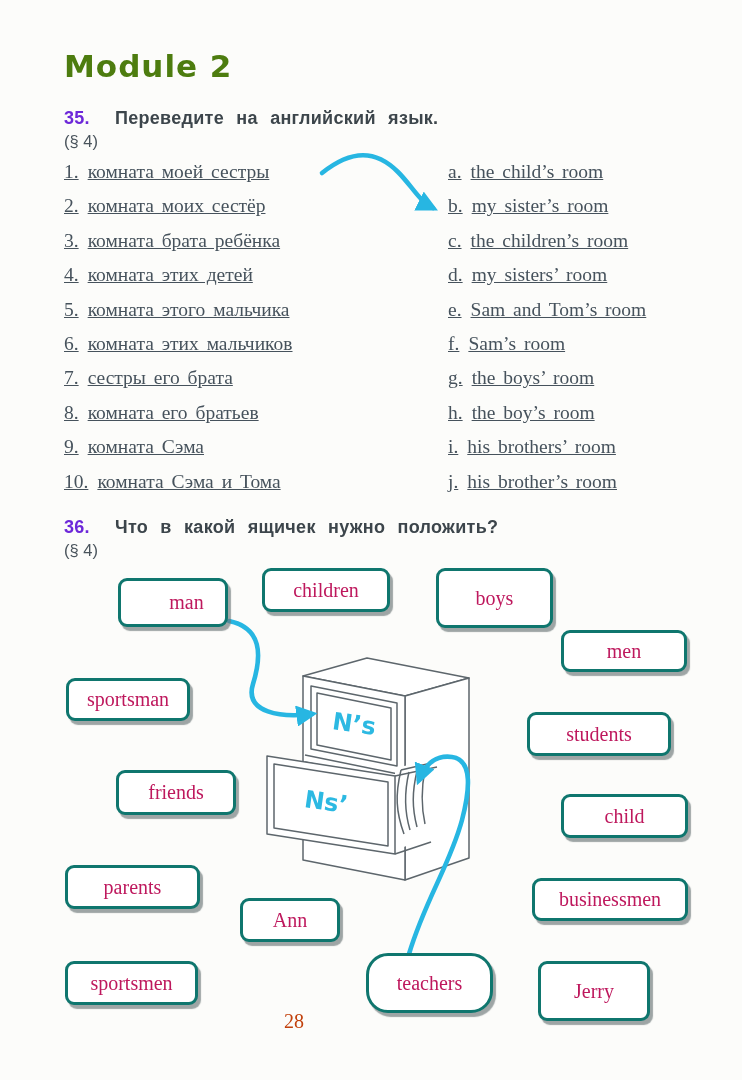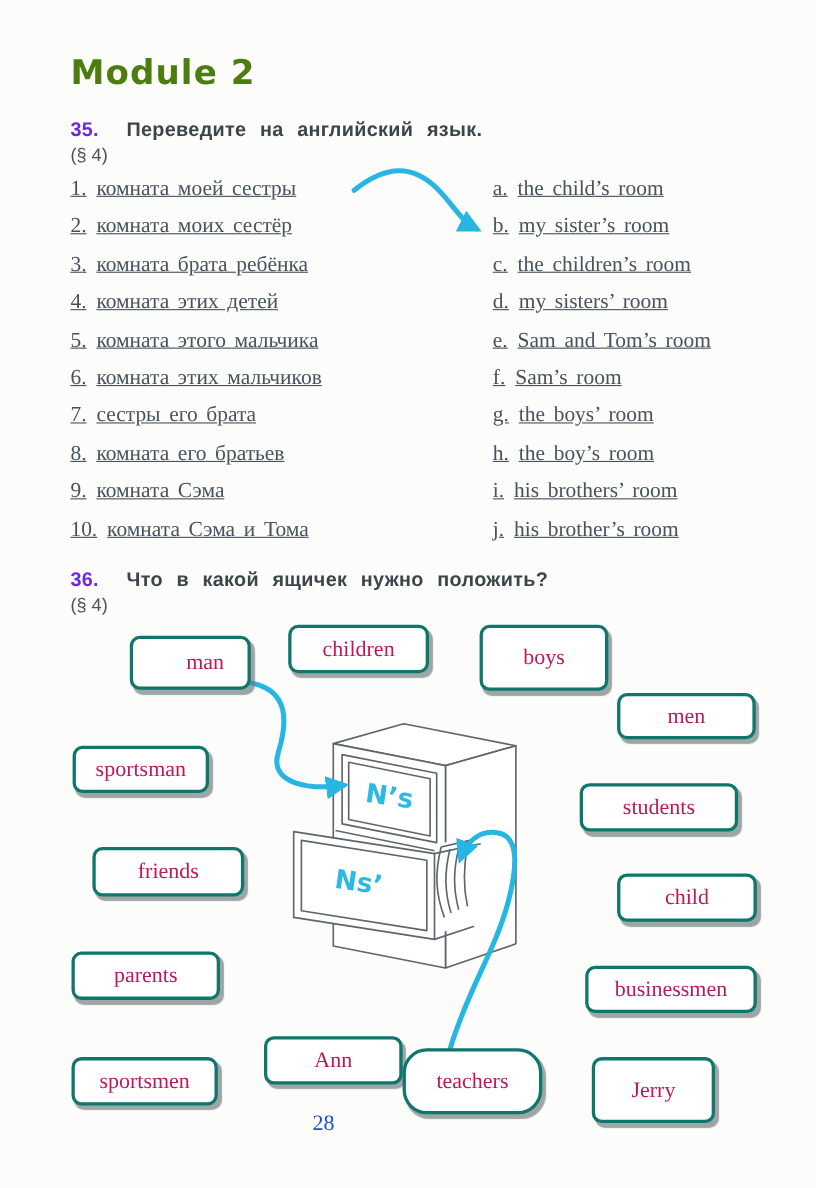--- a/index.html
+++ b/index.html
@@ -34,21 +34,21 @@
   .word-box{
     position:absolute;box-sizing:border-box;
     background:#ffffff;border:3px solid #0f766e;border-radius:9px;
     box-shadow:3px 4px 1px rgba(108,118,120,.65);
     display:flex;align-items:center;justify-content:center;
     font-size:20px;color:#be185d;word-spacing:2px;
   }
   .svg-abs{position:absolute;left:0;top:0;pointer-events:none;}
   .footer-page{
     position:absolute;left:0;top:1010px;width:588px;text-align:center;
-    font-size:20px;color:#1d4ed8;
+    font-size:20px;color:#c2410c;
   }
 </style>
 </head>
 <body>
 
 <div class="page">
 
   <div class="module-title">Module 2</div>
 
   <div class="ex-header" style="top:108px;">
@@ -142,33 +142,33 @@
     </div>
   <div class="word-box" style="left:561px;top:630px;width:126px;height:42px;">
       <span>men</span>
     </div>
   <div class="word-box" style="left:66px;top:678px;width:124px;height:43px;">
       <span>sportsman</span>
     </div>
   <div class="word-box" style="left:527px;top:712px;width:144px;height:44px;">
       <span>students</span>
     </div>
-  <div class="word-box" style="left:84px;top:770px;width:138px;height:45px;">
+  <div class="word-box" style="left:116px;top:770px;width:120px;height:45px;">
       <span>friends</span>
     </div>
   <div class="word-box" style="left:561px;top:794px;width:127px;height:44px;">
       <span>child</span>
     </div>
   <div class="word-box" style="left:65px;top:865px;width:135px;height:44px;">
       <span>parents</span>
     </div>
   <div class="word-box" style="left:532px;top:878px;width:156px;height:43px;">
       <span>businessmen</span>
     </div>
-  <div class="word-box" style="left:240px;top:942px;width:126px;height:44px;">
+  <div class="word-box" style="left:240px;top:898px;width:100px;height:44px;">
       <span>Ann</span>
     </div>
   <div class="word-box" style="left:366px;top:953px;width:127px;height:60px;border-radius:22px;">
       <span>teachers</span>
     </div>
   <div class="word-box" style="left:538px;top:961px;width:112px;height:60px;">
       <span>Jerry</span>
     </div>
   <div class="word-box" style="left:65px;top:961px;width:133px;height:44px;">
       <span>sportsmen</span>

